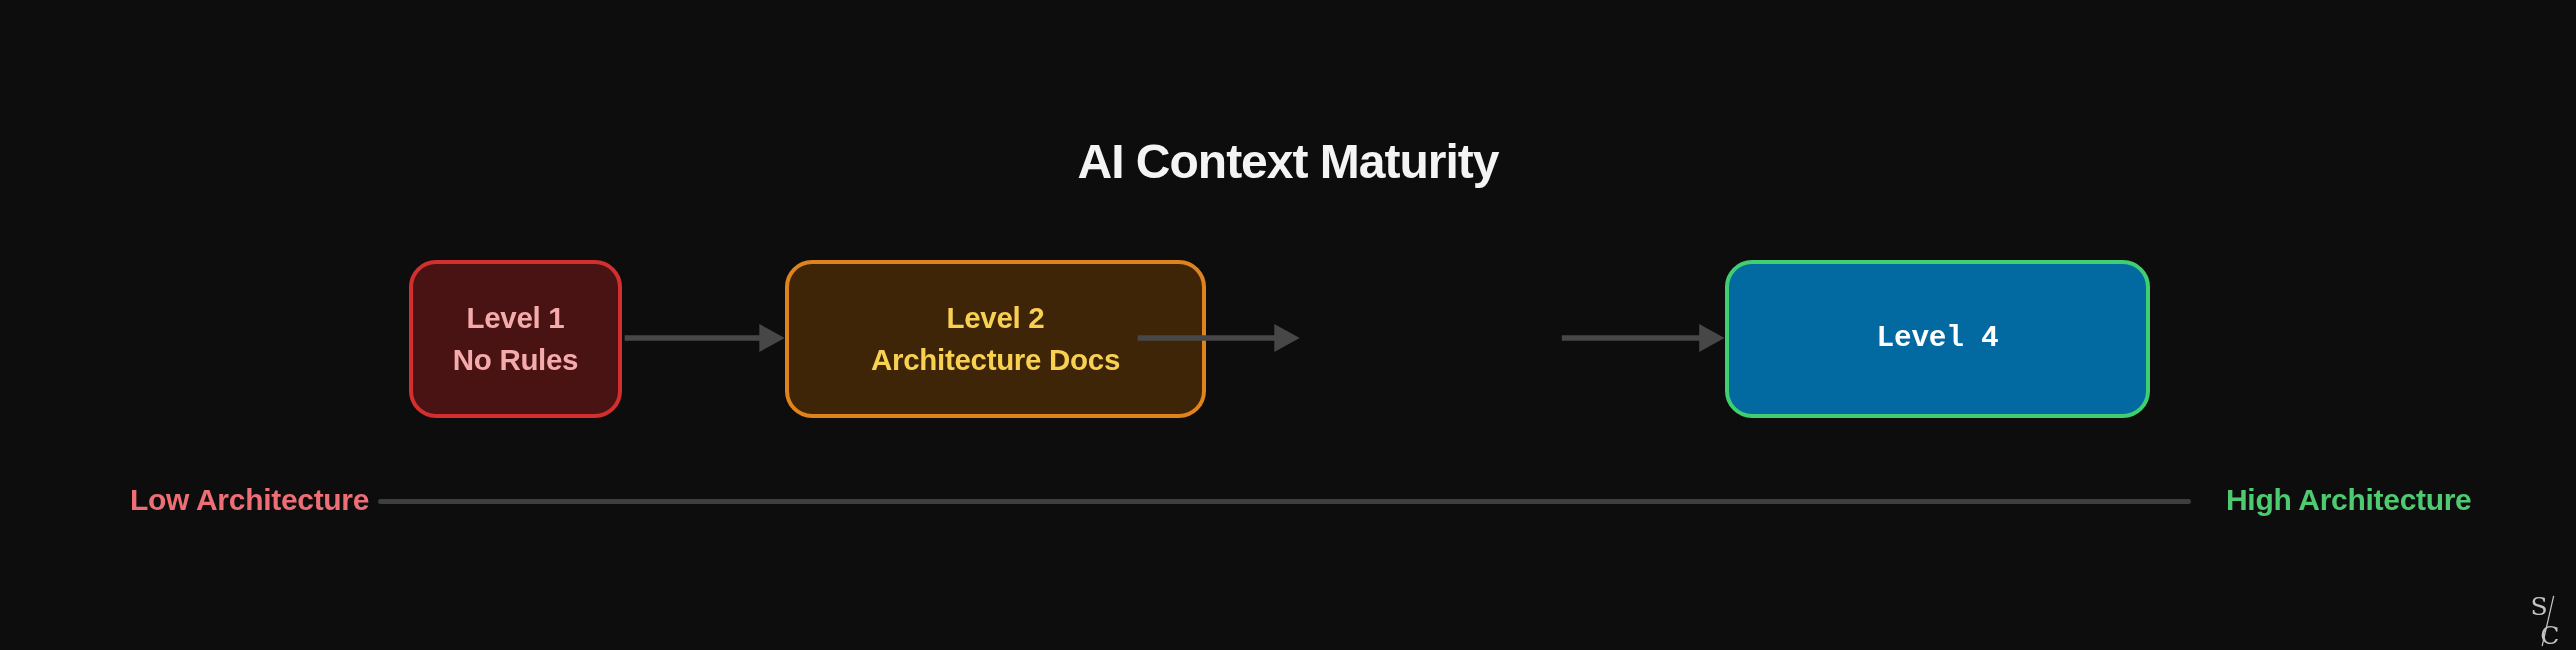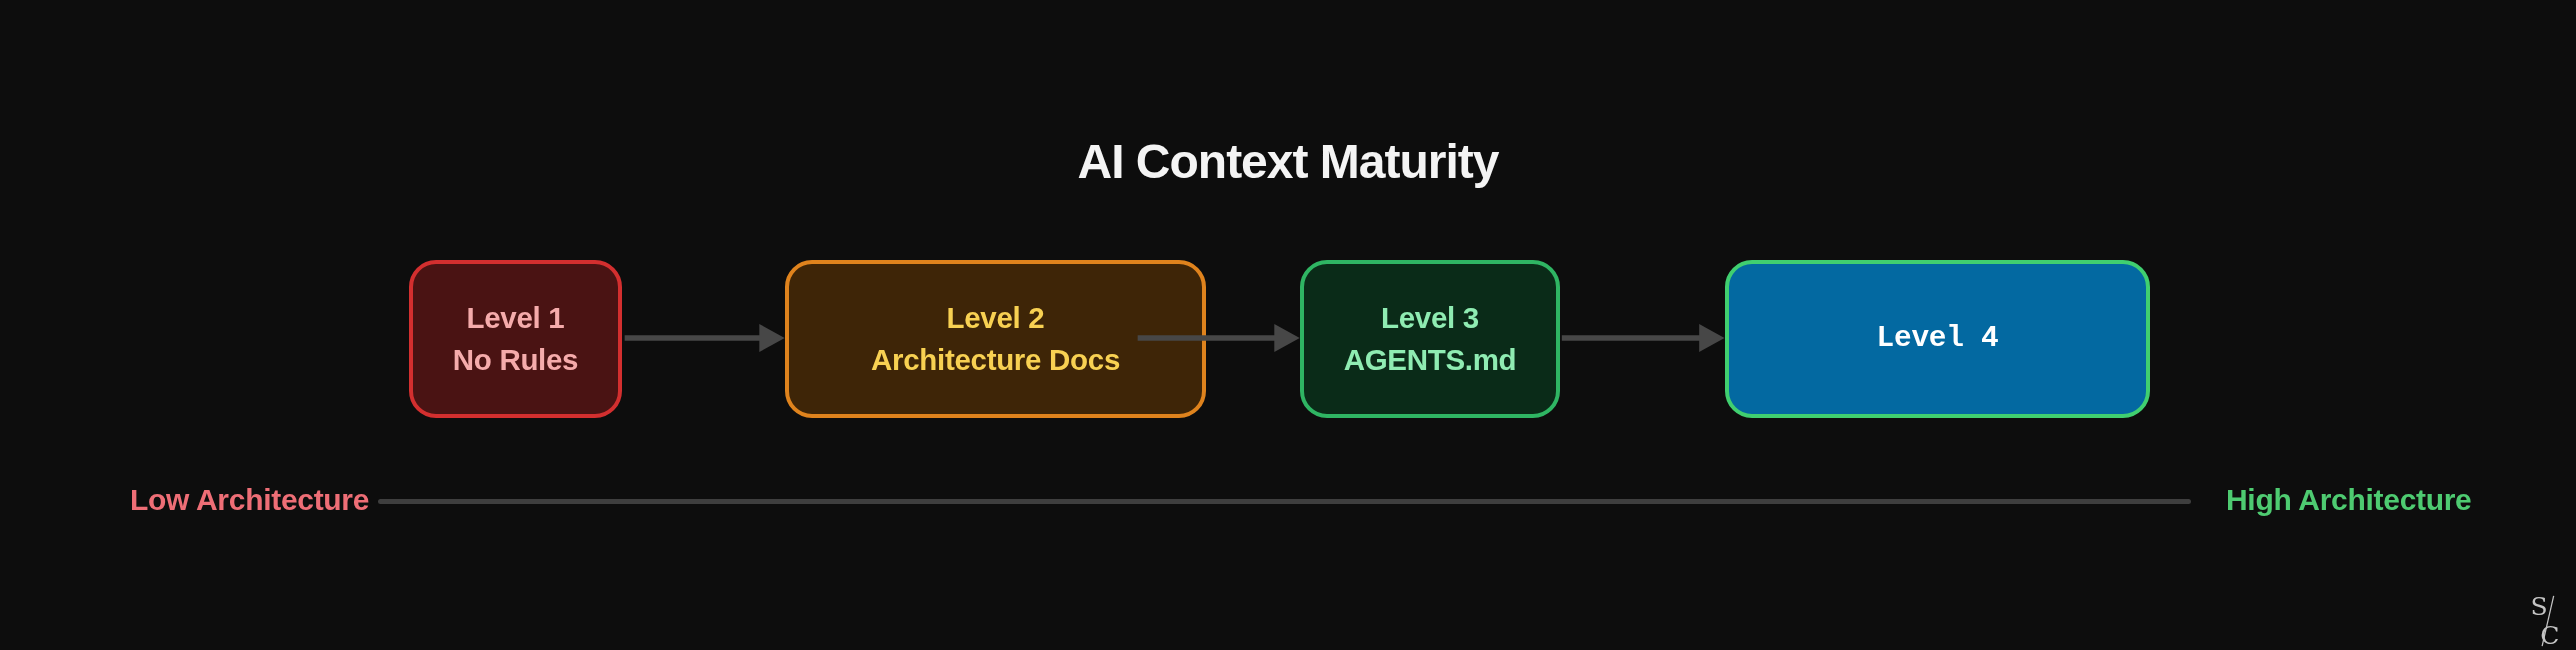--- a/index.html
+++ b/index.html
@@ -108,24 +108,20 @@
   <div class="level-box box-2" style="background: rgb(62, 37, 7); border-color: rgb(223, 131, 29); color: rgb(248, 209, 82);">
     <span class="line">Level 2</span>
     <span class="line">Architecture Docs</span>
   </div>
 
   <svg class="flow-arrow arrow-2" width="164" height="40" viewBox="0 0 245 60">
     <line x1="2" y1="30" x2="211" y2="30"></line>
     <polygon points="207,9 207,51 245,30"></polygon>
   </svg>
 
-  <div class="level-box box-3" style="background: rgb(10, 43, 24); border-color: rgb(47, 181, 99); color: rgb(143, 236, 178);">
-    <span class="line">Level 3</span>
-    <span class="line">AGENTS.md</span>
-  </div>
 
   <svg class="flow-arrow arrow-3" width="165" height="40" viewBox="0 0 246 60">
     <line x1="2" y1="30" x2="212" y2="30"></line>
     <polygon points="208,9 208,51 246,30"></polygon>
   </svg>
 
   <div class="level-box box-4" style="background: #0369a1; border-color: rgb(64, 207, 112); color: rgb(255, 255, 255); font-family: Liberation Mono, monospace;">
     <span class="line">Level 4</span>
   </div>
 

